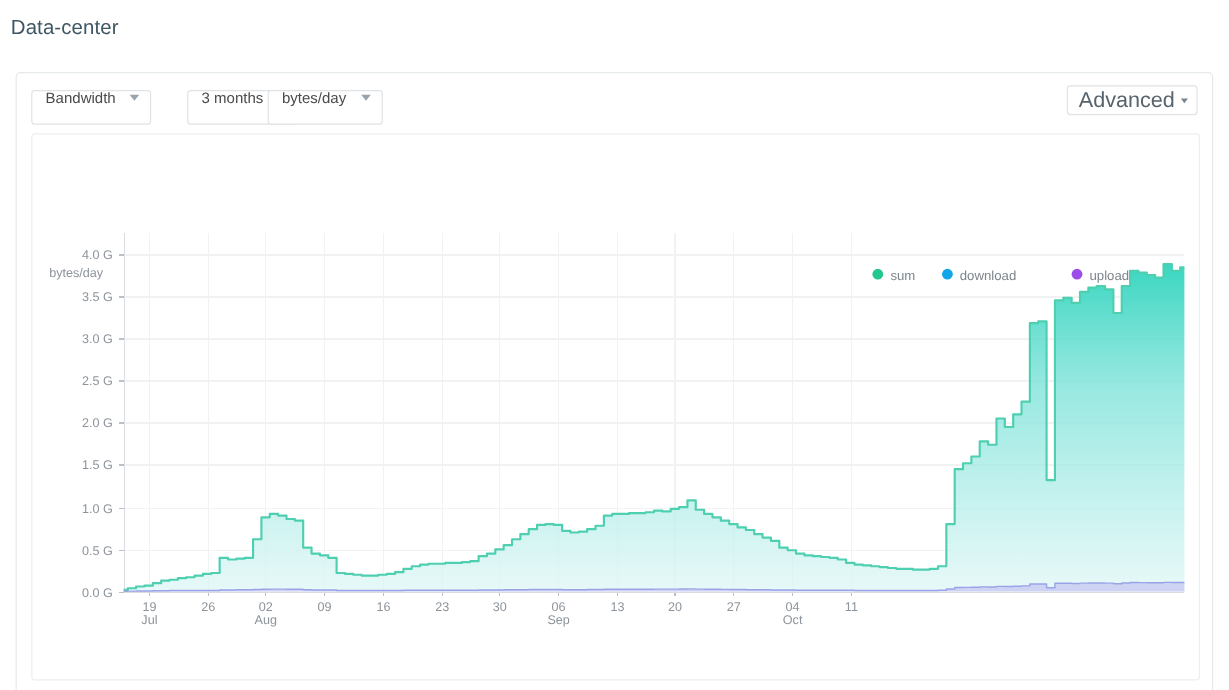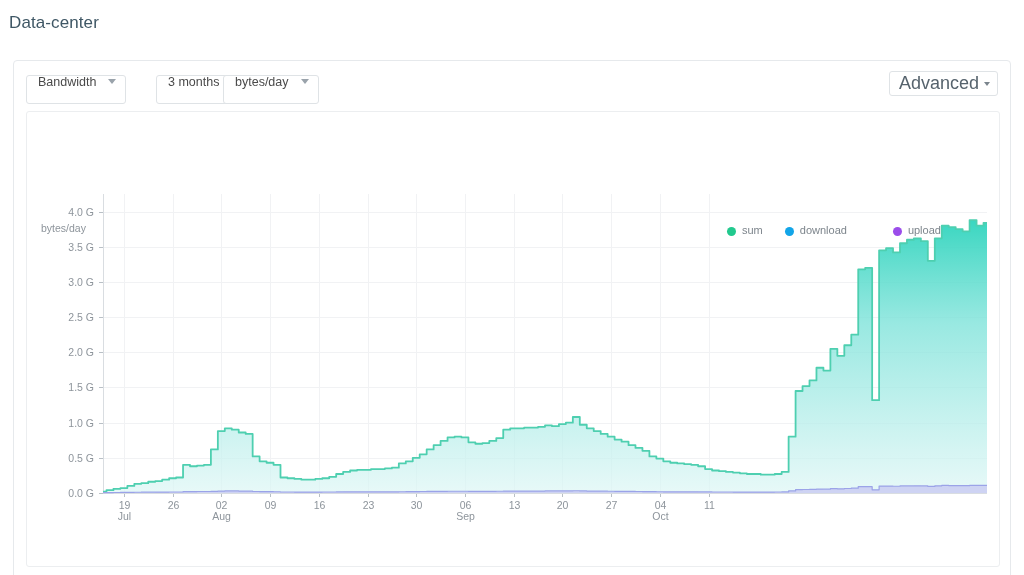--- a/index.html
+++ b/index.html
@@ -102,21 +102,21 @@
 
   .legend {
     position: absolute;
     top: 112px; left: 700px;
     display: flex;
     align-items: center;
     gap: 0px;
     font-size: 11px;
     color: #7d858c;
   }
-  .legend-item { display: flex; align-items: flex-end; margin-right: 22px; cursor: pointer; }
+  .legend-item { display: flex; align-items: flex-start; margin-right: 22px; cursor: pointer; }
   .legend-item:last-child { margin-right: 0; padding-left: 24px; }
   .legend-dot {
     width: 9px; height: 9px; border-radius: 50%;
     margin-right: 6px; display: inline-block;
   }
 
   .plot-wrap { position: absolute; left: 0; top: 0; width: 974px; height: 456px; }
   svg.plot { display: block; }
 
   .tick-label {

